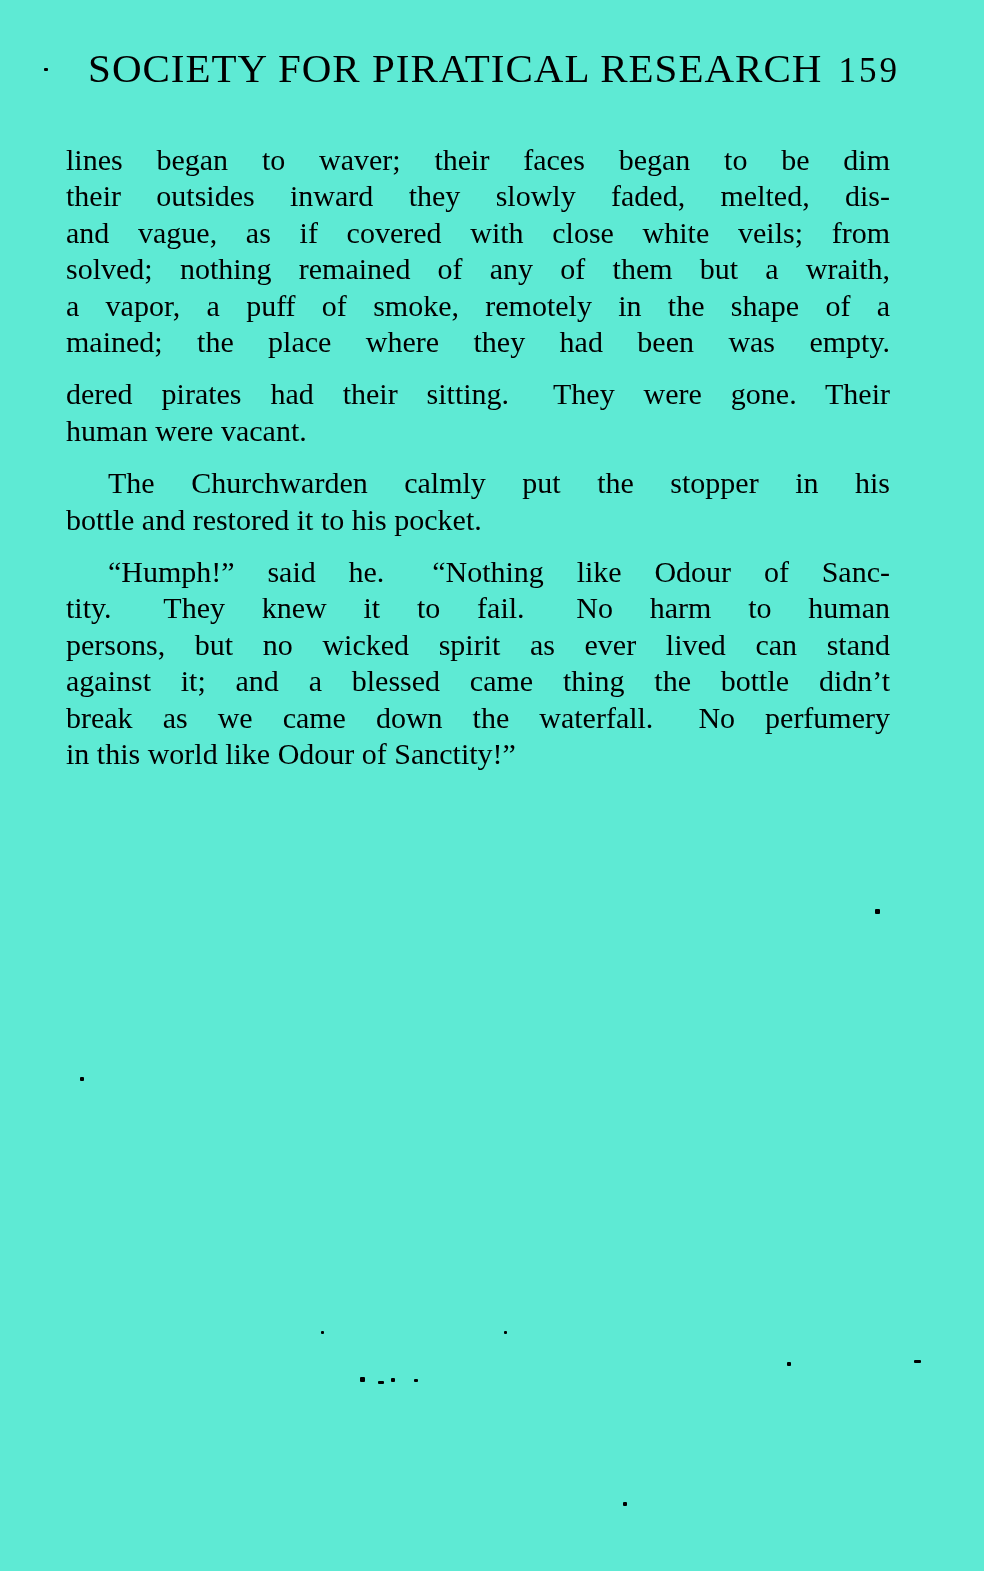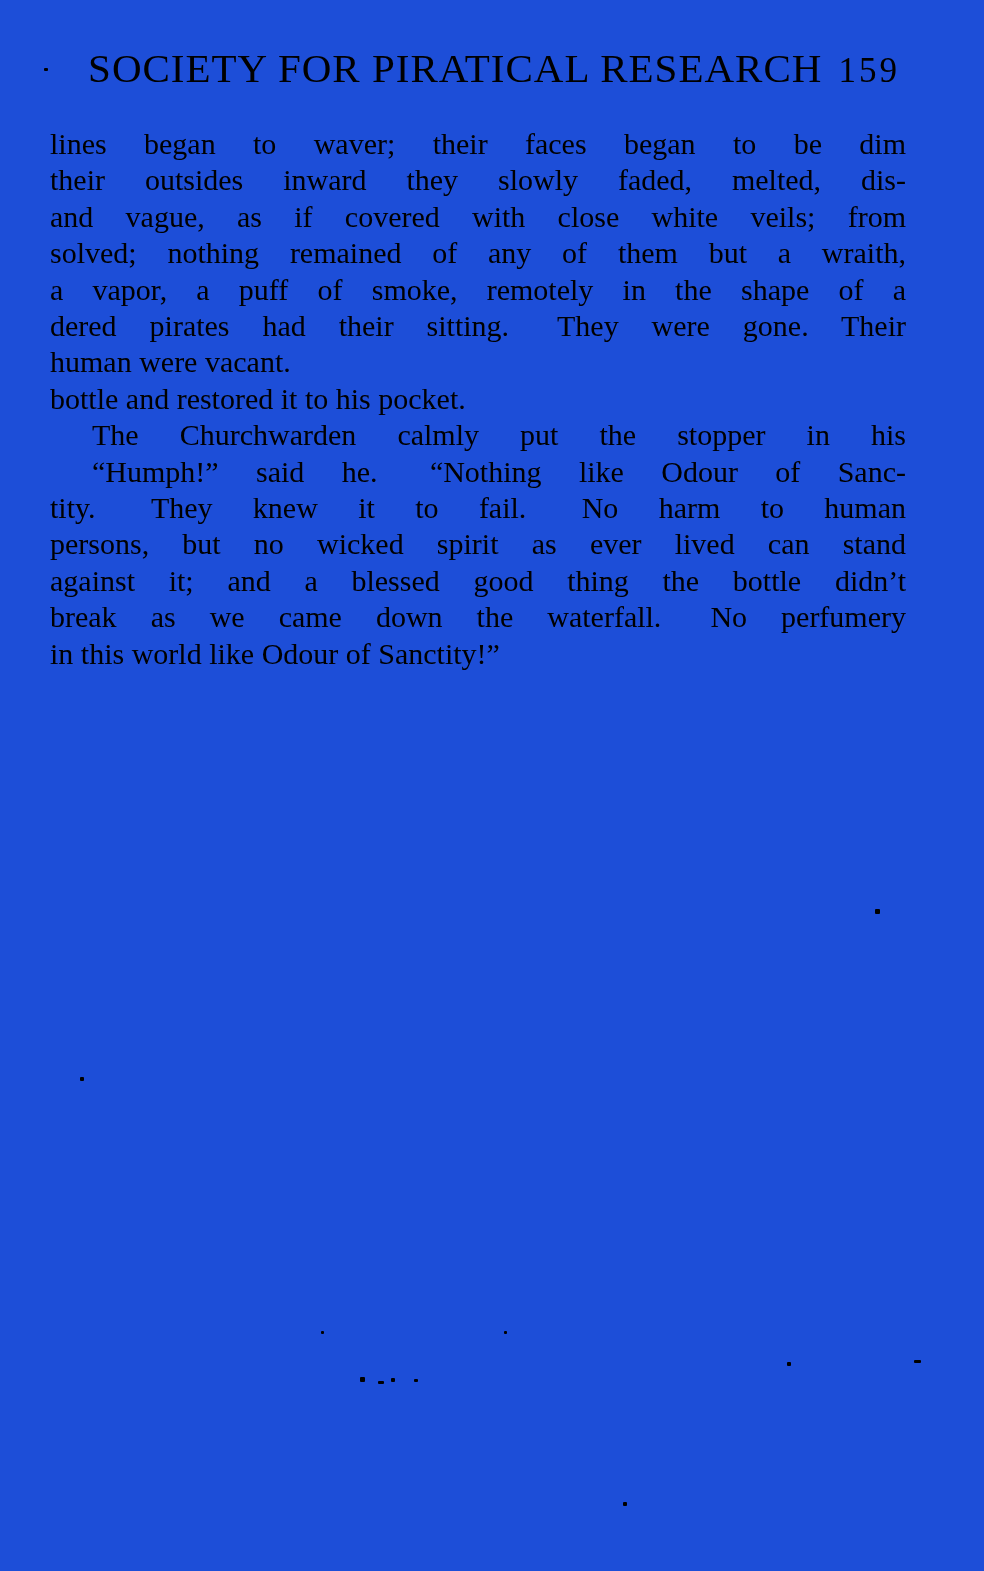--- a/index.html
+++ b/index.html
@@ -1,20 +1,20 @@
 <!DOCTYPE html>
 <html><head>
 <meta charset="utf-8">
 <style>
   html, body { margin: 0; padding: 0; background: #fff; }
   .page {
     position: relative;
     width: 984px;
     height: 1571px;
-    background: #1d4ed8;
+    background: #5eead4;
     color: #050505;
     font-family: "Liberation Serif", "DejaVu Serif", serif;
     overflow: hidden;
   }
   .header {
     position: absolute;
     top: 44px;
     left: 50px;
     width: 856px;
     text-align: center;
@@ -32,21 +32,21 @@
   }
   .body-block {
     position: absolute;
     top: 126px;
     left: 50px;
     width: 856px;
     font-size: 30px;
     line-height: 36.4px;
     color: #000;
   }
-  .para { margin: 0; padding: 0; }
+  .para { margin: 16px; padding: 0; }
   .line {
     text-align: justify;
     text-align-last: justify;
   }
   .line.end {
     text-align: justify;
     text-align-last: left;
   }
   .line.indent { text-indent: 42px; }
   .speck {
@@ -65,37 +65,38 @@
   </div>
 
   <div class="body-block">
 
     <div class="para">
       <div class="line full">lines began to waver; their faces began to be dim</div>
       <div class="line full">their outsides inward they slowly faded, melted, dis-</div>
       <div class="line full">and vague, as if covered with close white veils; from</div>
       <div class="line full">solved; nothing remained of any of them but a wraith,</div>
       <div class="line full">a vapor, a puff of smoke, remotely in the shape of a</div>
+      <div class="line full">mained; the place where they had been was empty.</div>
     </div>
 
     <div class="para">
       <div class="line full">dered pirates had their sitting.  They were gone. Their</div>
       <div class="line end">human were vacant.</div>
     </div>
 
     <div class="para">
+      <div class="line full indent">The Churchwarden calmly put the stopper in his</div>
       <div class="line end">bottle and restored it to his pocket.</div>
-      <div class="line full indent">The Churchwarden calmly put the stopper in his</div>
     </div>
 
     <div class="para">
       <div class="line full indent">“Humph!” said he.  “Nothing like Odour of Sanc-</div>
       <div class="line full">tity.  They knew it to fail.  No harm to human</div>
       <div class="line full">persons, but no wicked spirit as ever lived can stand</div>
-      <div class="line full">against it; and a blessed good thing the bottle didn’t</div>
+      <div class="line full">against it; and a blessed came thing the bottle didn’t</div>
       <div class="line full">break as we came down the waterfall.  No perfumery</div>
       <div class="line end">in this world like Odour of Sanctity!”</div>
     </div>
 
   </div>
 
   <div class="speck" style="left:44px; top:68px; width:4px; height:3px;"></div>
   <div class="speck" style="left:875px; top:909px; width:5px; height:5px;"></div>
   <div class="speck" style="left:80px; top:1077px; width:4px; height:4px;"></div>
   <div class="speck" style="left:321px; top:1331px; width:3px; height:3px;"></div>

